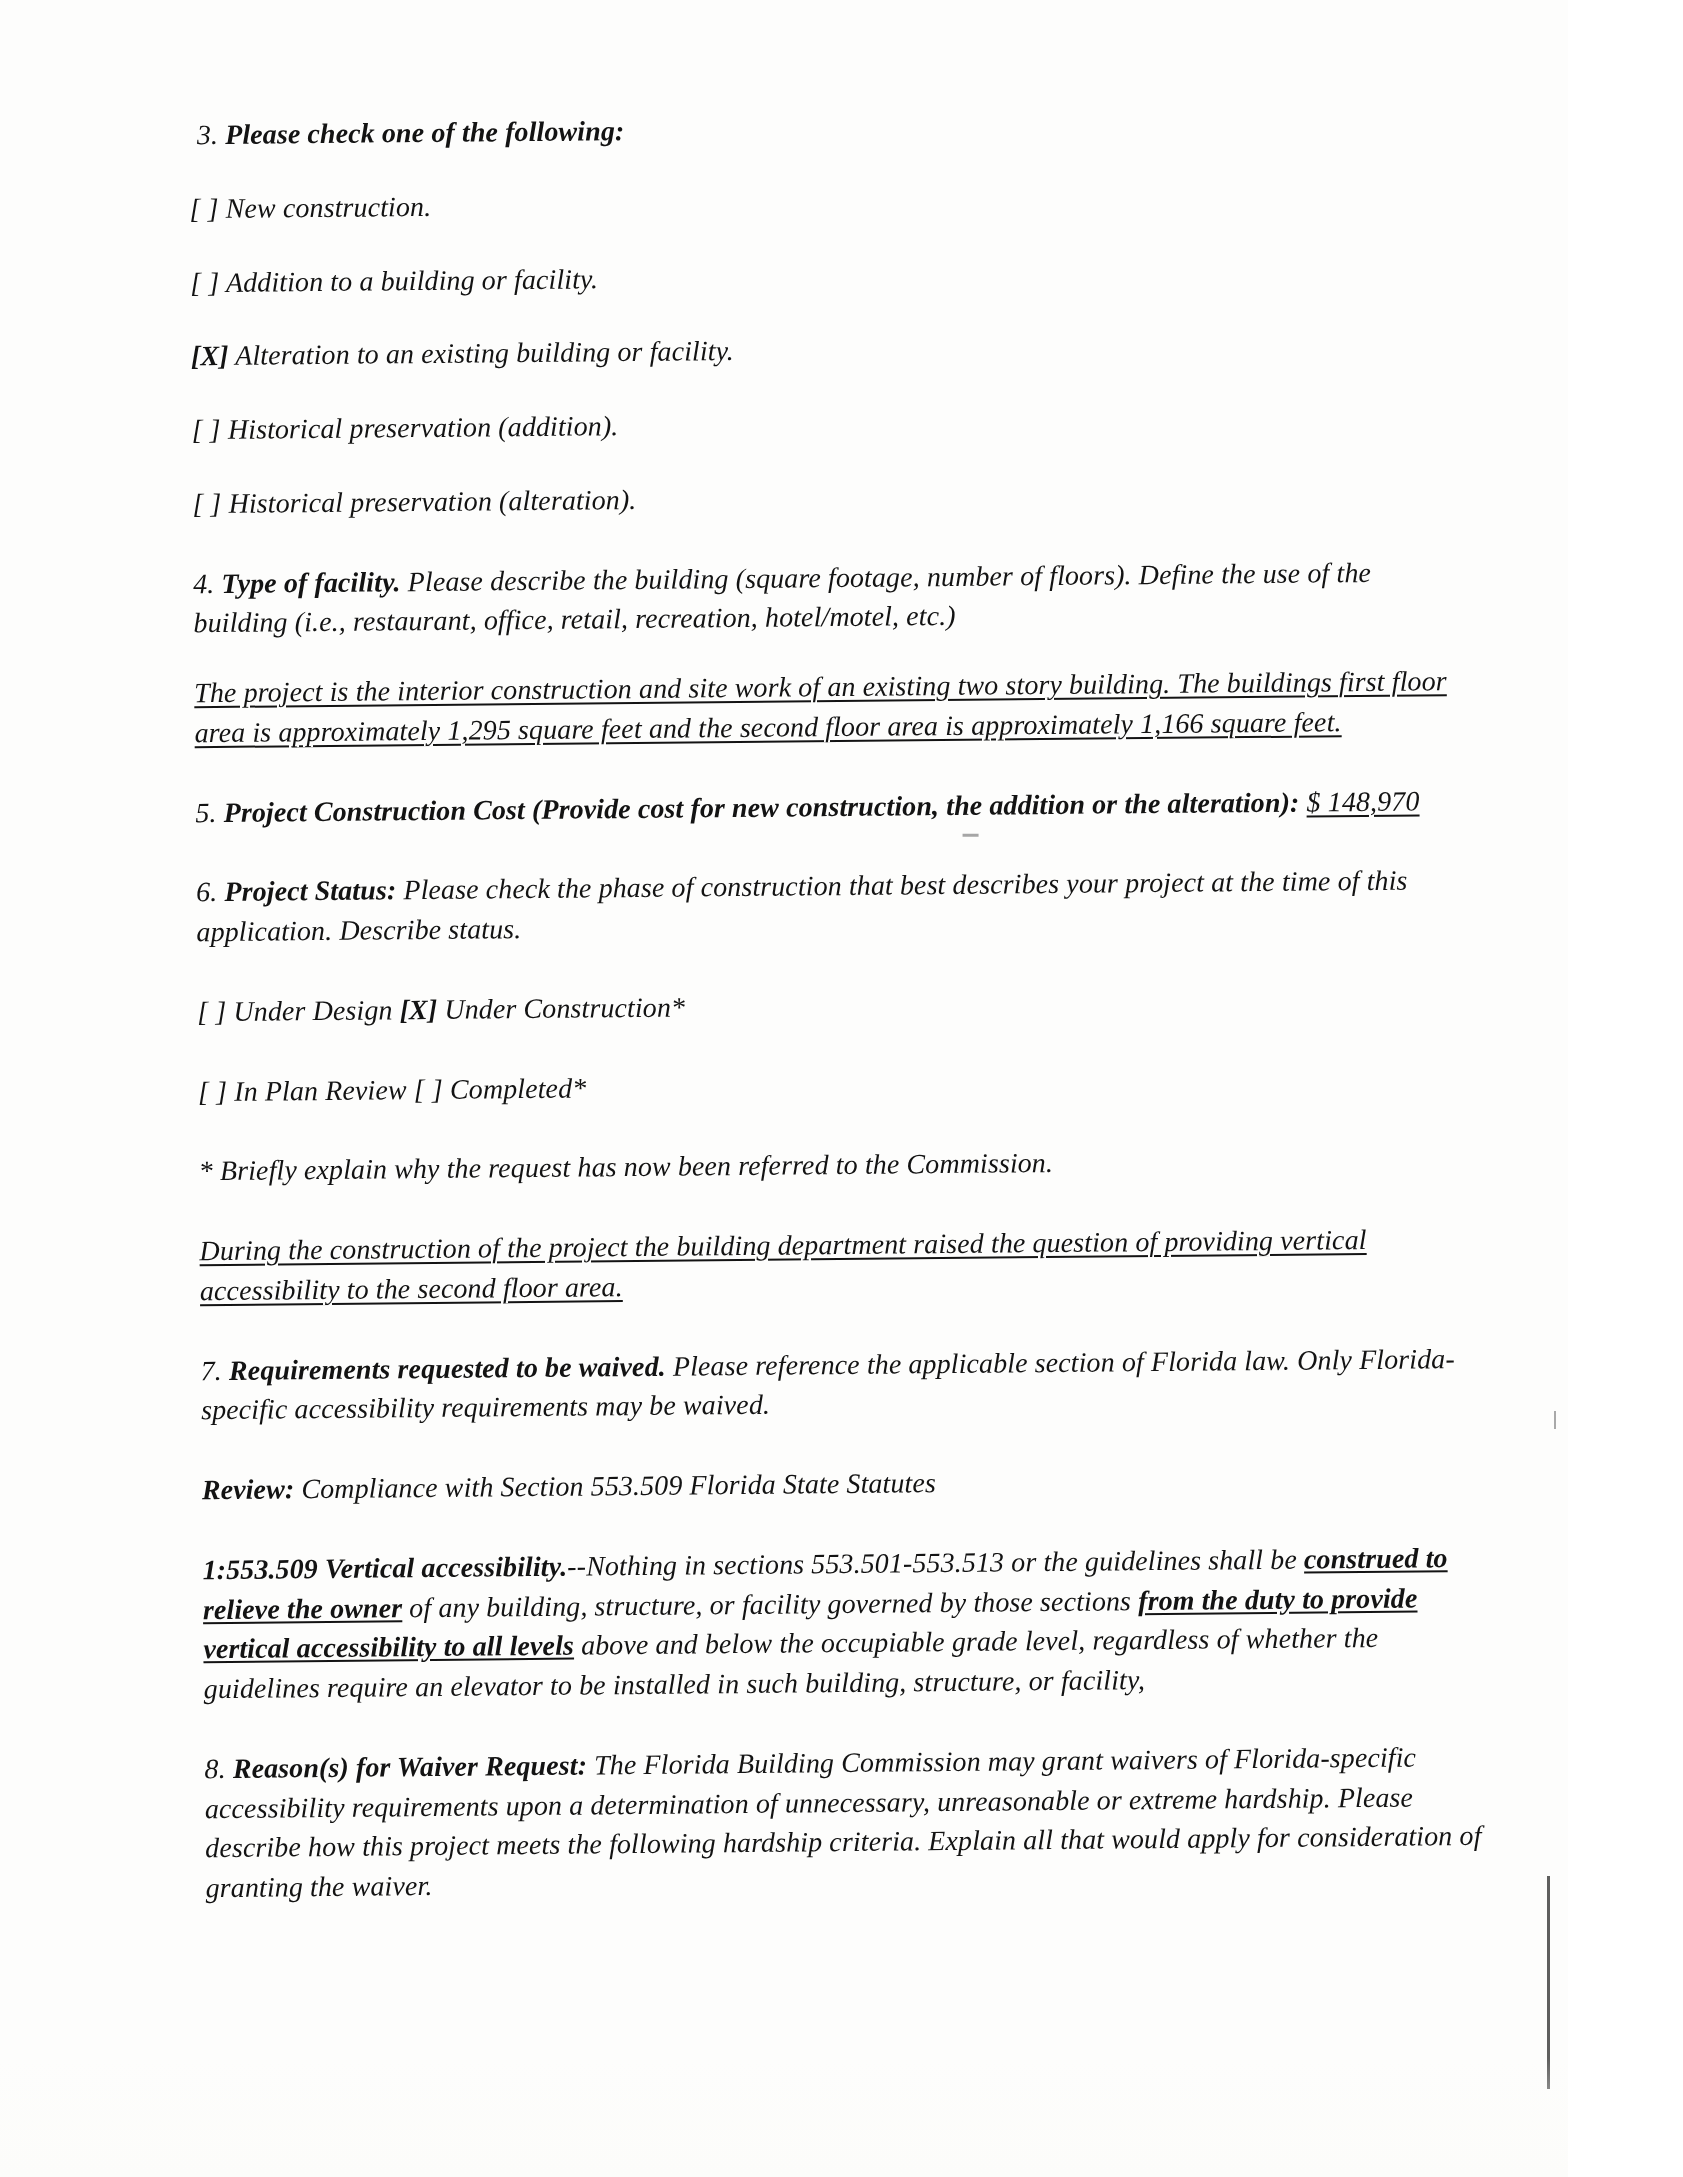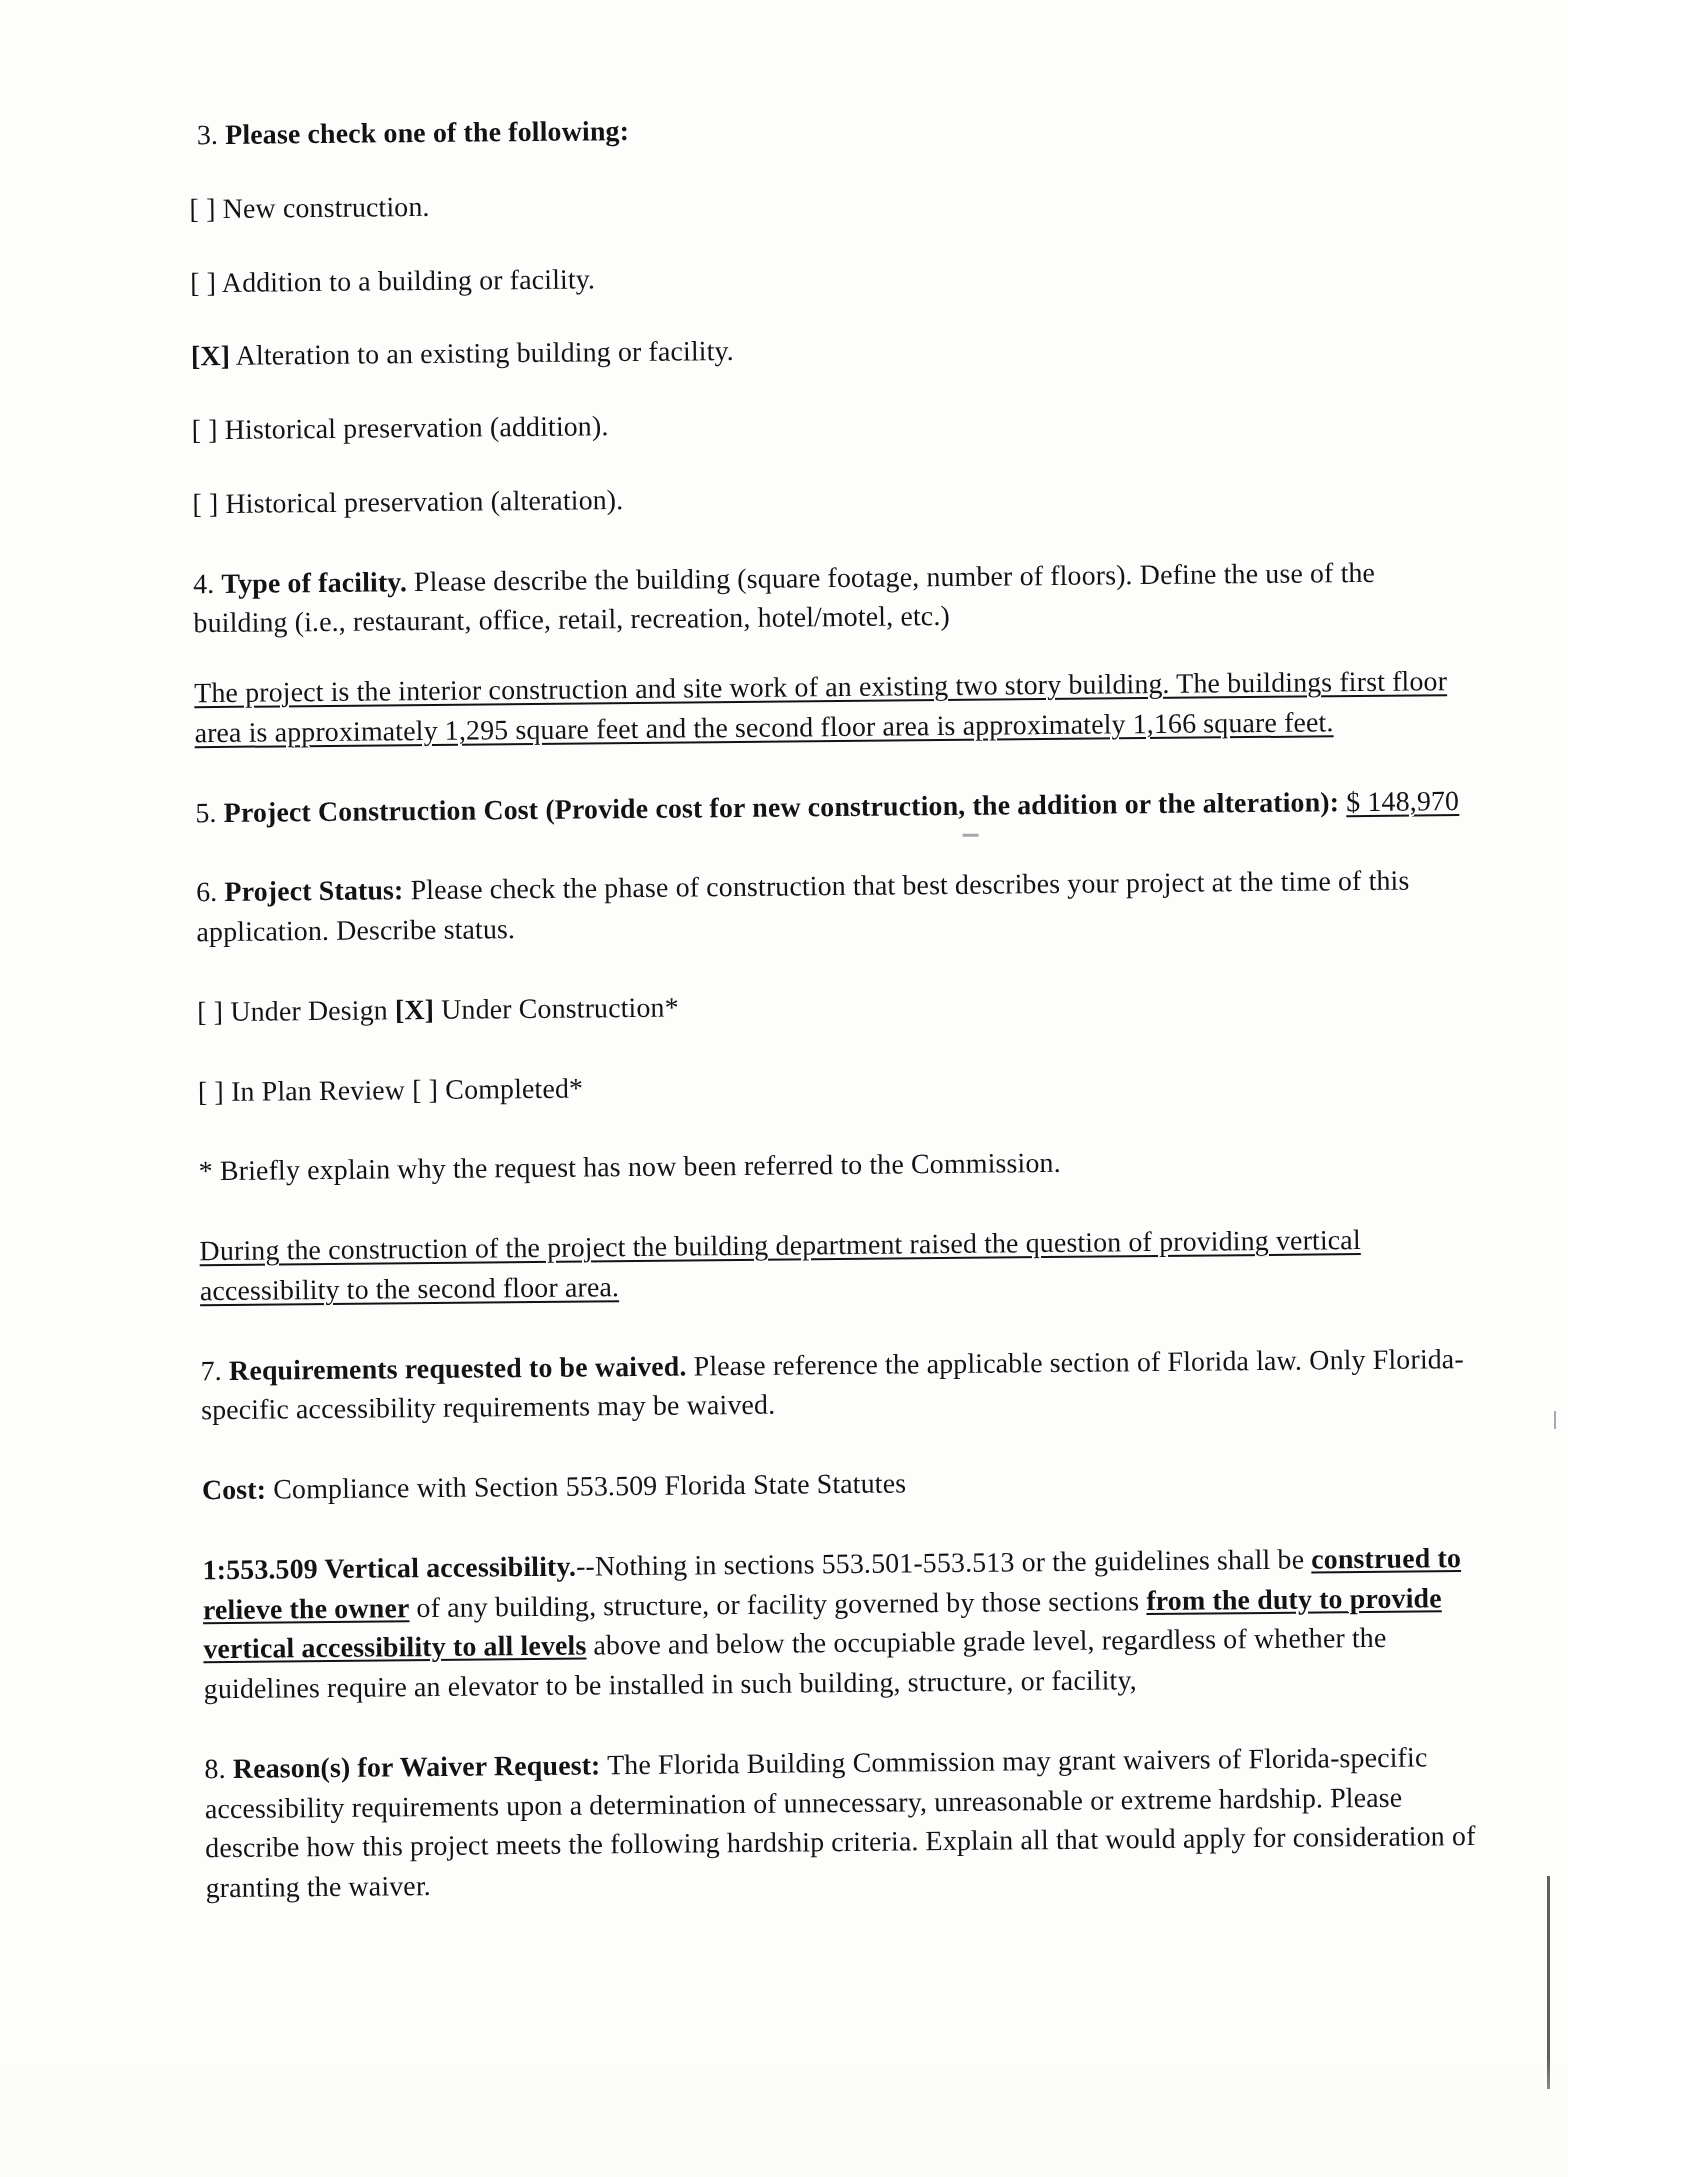--- a/index.html
+++ b/index.html
@@ -8,20 +8,21 @@
     background: #ffffff;
   }
   .page {
     position: relative;
     width: 1568px;
     height: 2177px;
     background: #fdfdfc;
     overflow: hidden;
     font-family: "Liberation Serif", serif;
     color: #131313;
+    font-style: italic;
   }
   
   .scan-wrap {
     position: absolute;
     left: 0; top: 0;
     width: 1683px;
     height: 2177px;
     transform: rotate(-0.55deg);
     transform-origin: 842px 1089px;
   }
@@ -163,21 +164,21 @@
 
       <div class="blk para handw">During the construction of the project the building department raised the question of providing vertical accessibility to the second floor area.</div>
 
       <div class="blk para">
         <span>7.</span>
         <b>Requirements requested to be waived.</b>
         <span>Please reference the applicable section of Florida law.  Only Florida-specific accessibility requirements may be waived.</span>
       </div>
 
       <div class="blk para">
-        <b>Cost:</b>
+        <b>Review:</b>
         <span>Compliance with Section 553.509 Florida State Statutes</span>
       </div>
 
       <div class="blk para">
         <b>1:553.509 Vertical accessibility.</b><span>--Nothing in sections 553.501-553.513 or the guidelines shall be </span><b class="u">construed to relieve the owner</b><span> of any building, structure, or facility governed by those sections </span><b class="u">from the duty to provide vertical accessibility to all levels</b><span> above and below the occupiable grade level, regardless of whether the guidelines require an elevator to be installed in such building, structure, or facility,</span>
       </div>
 
       <div class="blk">
         <span>8.</span>
         <b>Reason(s) for Waiver Request:</b>

